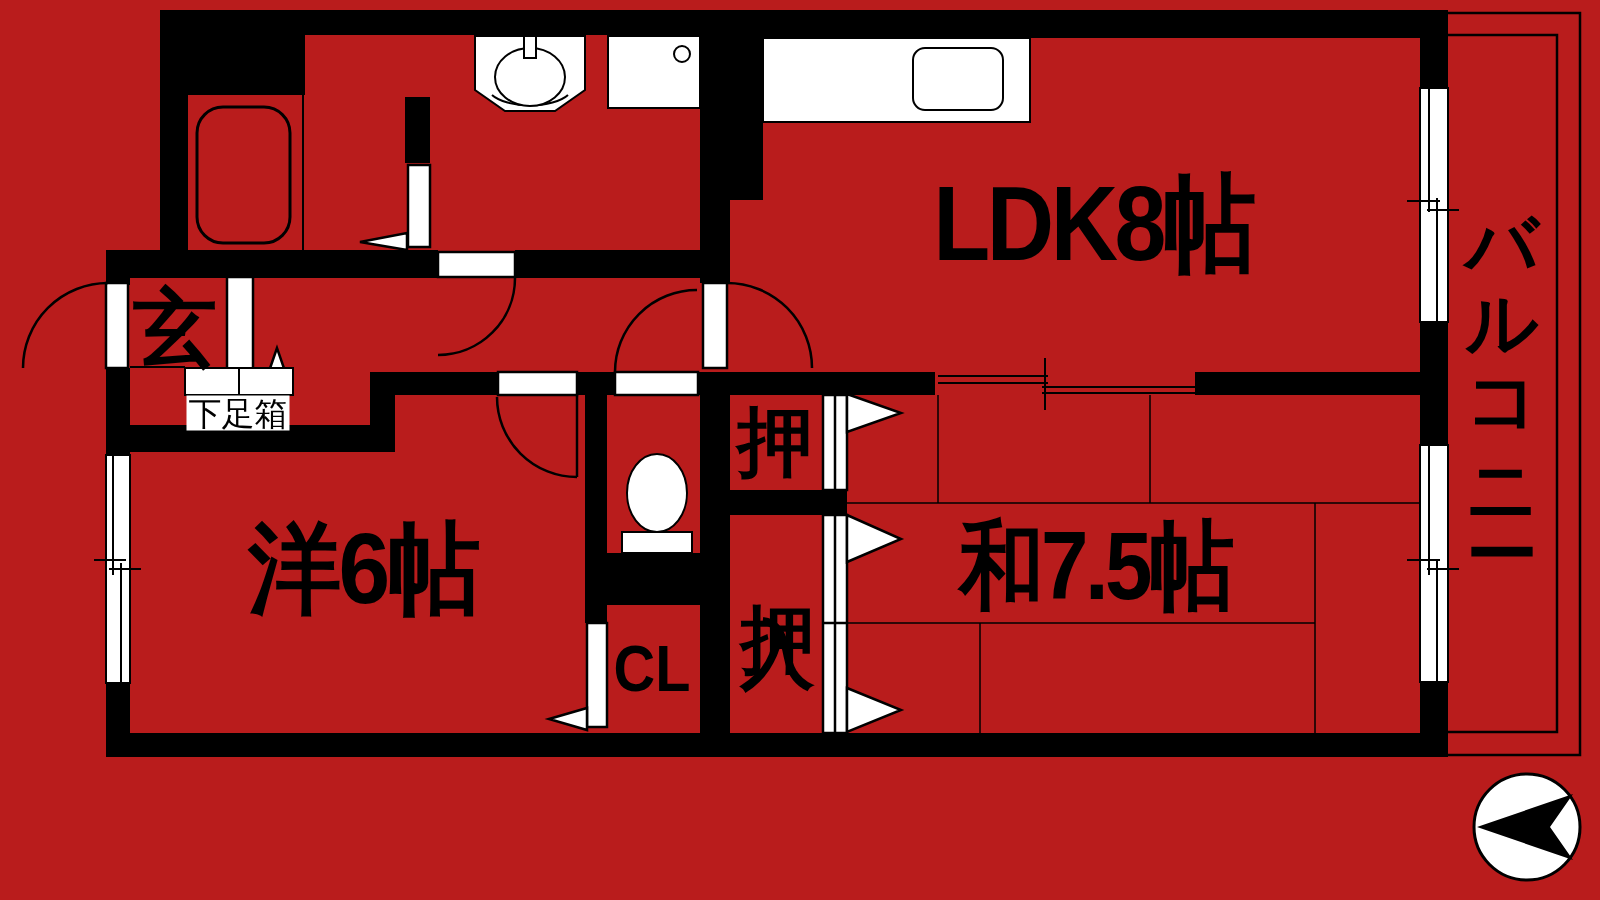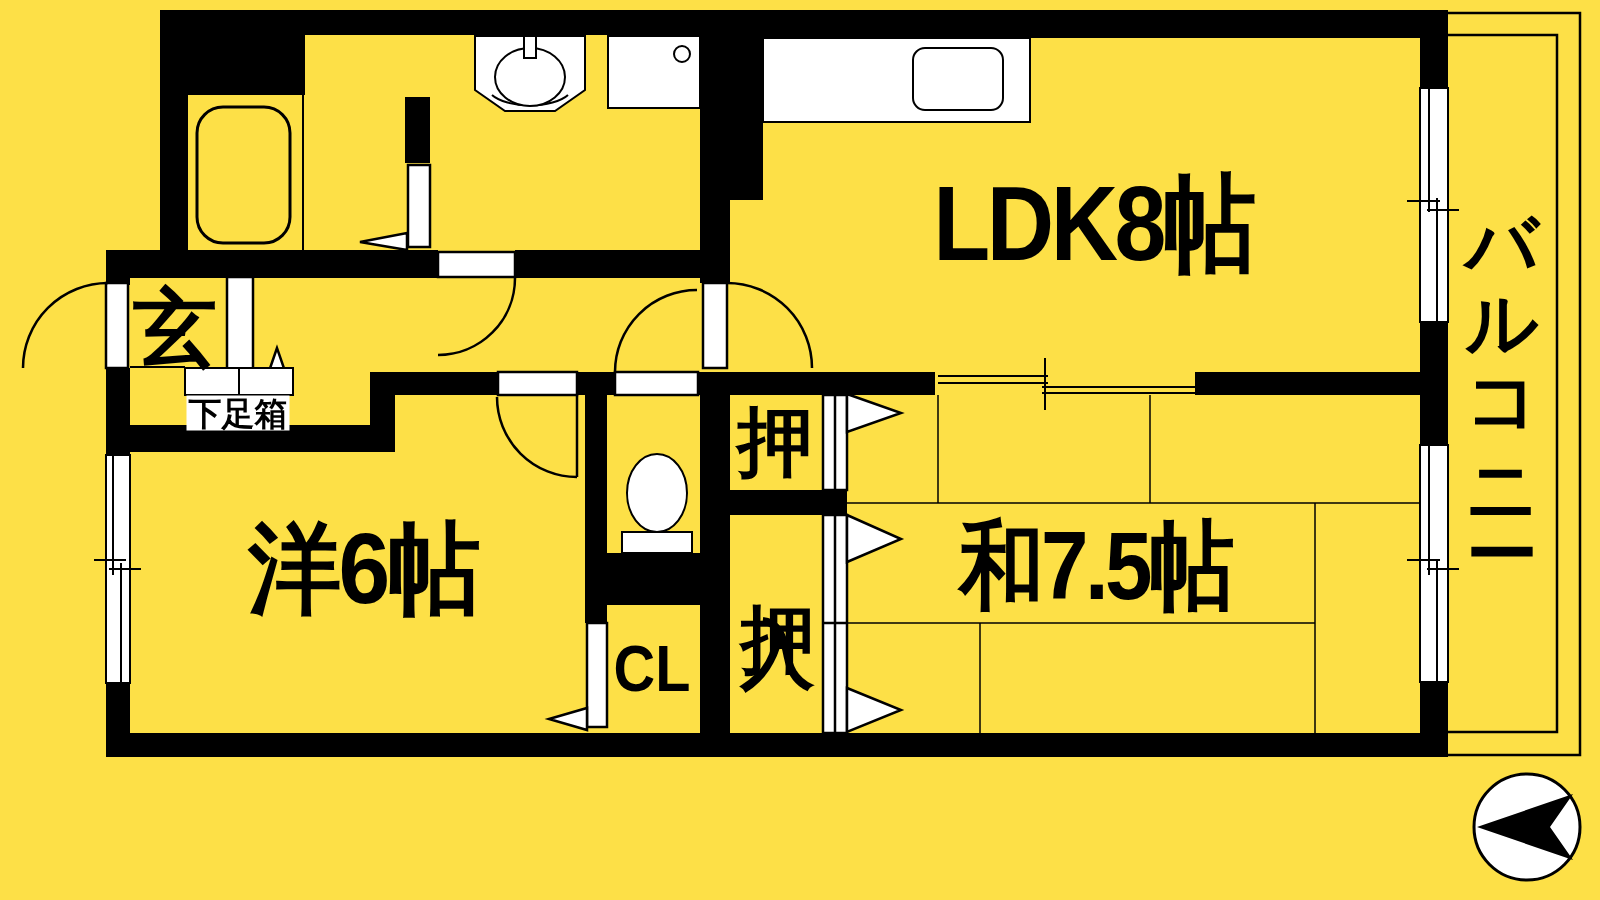--- a/index.html
+++ b/index.html
@@ -1,27 +1,27 @@
 <!DOCTYPE html>
 <html><head>
 <meta charset="utf-8">
 <style>
   html,body{margin:0;padding:0;background:#ffffff;}
-  #plan{position:relative;width:1600px;height:900px;background:#fde047;overflow:hidden;
+  #plan{position:relative;width:1600px;height:900px;background:#b91c1c;overflow:hidden;
         font-family:"Liberation Sans","DejaVu Sans",sans-serif;}
   #plan svg{position:absolute;left:0;top:0;}
   .lbl{position:absolute;color:#000;white-space:nowrap;line-height:1;
        transform:translate(-50%,-50%);font-weight:bold;}
   .lbl-v{position:absolute;color:#000;writing-mode:vertical-rl;text-orientation:mixed;
          line-height:1;font-weight:bold;white-space:nowrap;}
   .ldk{font-size:106px;transform:translate(-50%,-50%) scaleX(.88);letter-spacing:-4px;}
   .yo {font-size:100px;transform:translate(-50%,-50%) scaleX(.93);letter-spacing:-3px;}
   .wa {font-size:97px; transform:translate(-50%,-50%) scaleX(.88);letter-spacing:-4px;}
   .gen{font-size:84px;}
-  .shoe{font-size:33px;font-weight:bold;background:#fff;padding:1px 2px;}
+  .shoe{font-size:33px;font-weight:normal;background:#fff;padding:1px 2px;}
   .oshi{font-size:76px;}
   .cl {font-size:64px;transform:translate(-50%,-50%) scaleX(.9);}
   .balc{font-size:72px;letter-spacing:6px;}
   .oshiire{font-size:74px;letter-spacing:10px;}
 </style>
 </head>
 <body>
 
 <div id="plan">
 <svg width="1600" height="900" viewBox="0 0 1600 900">

